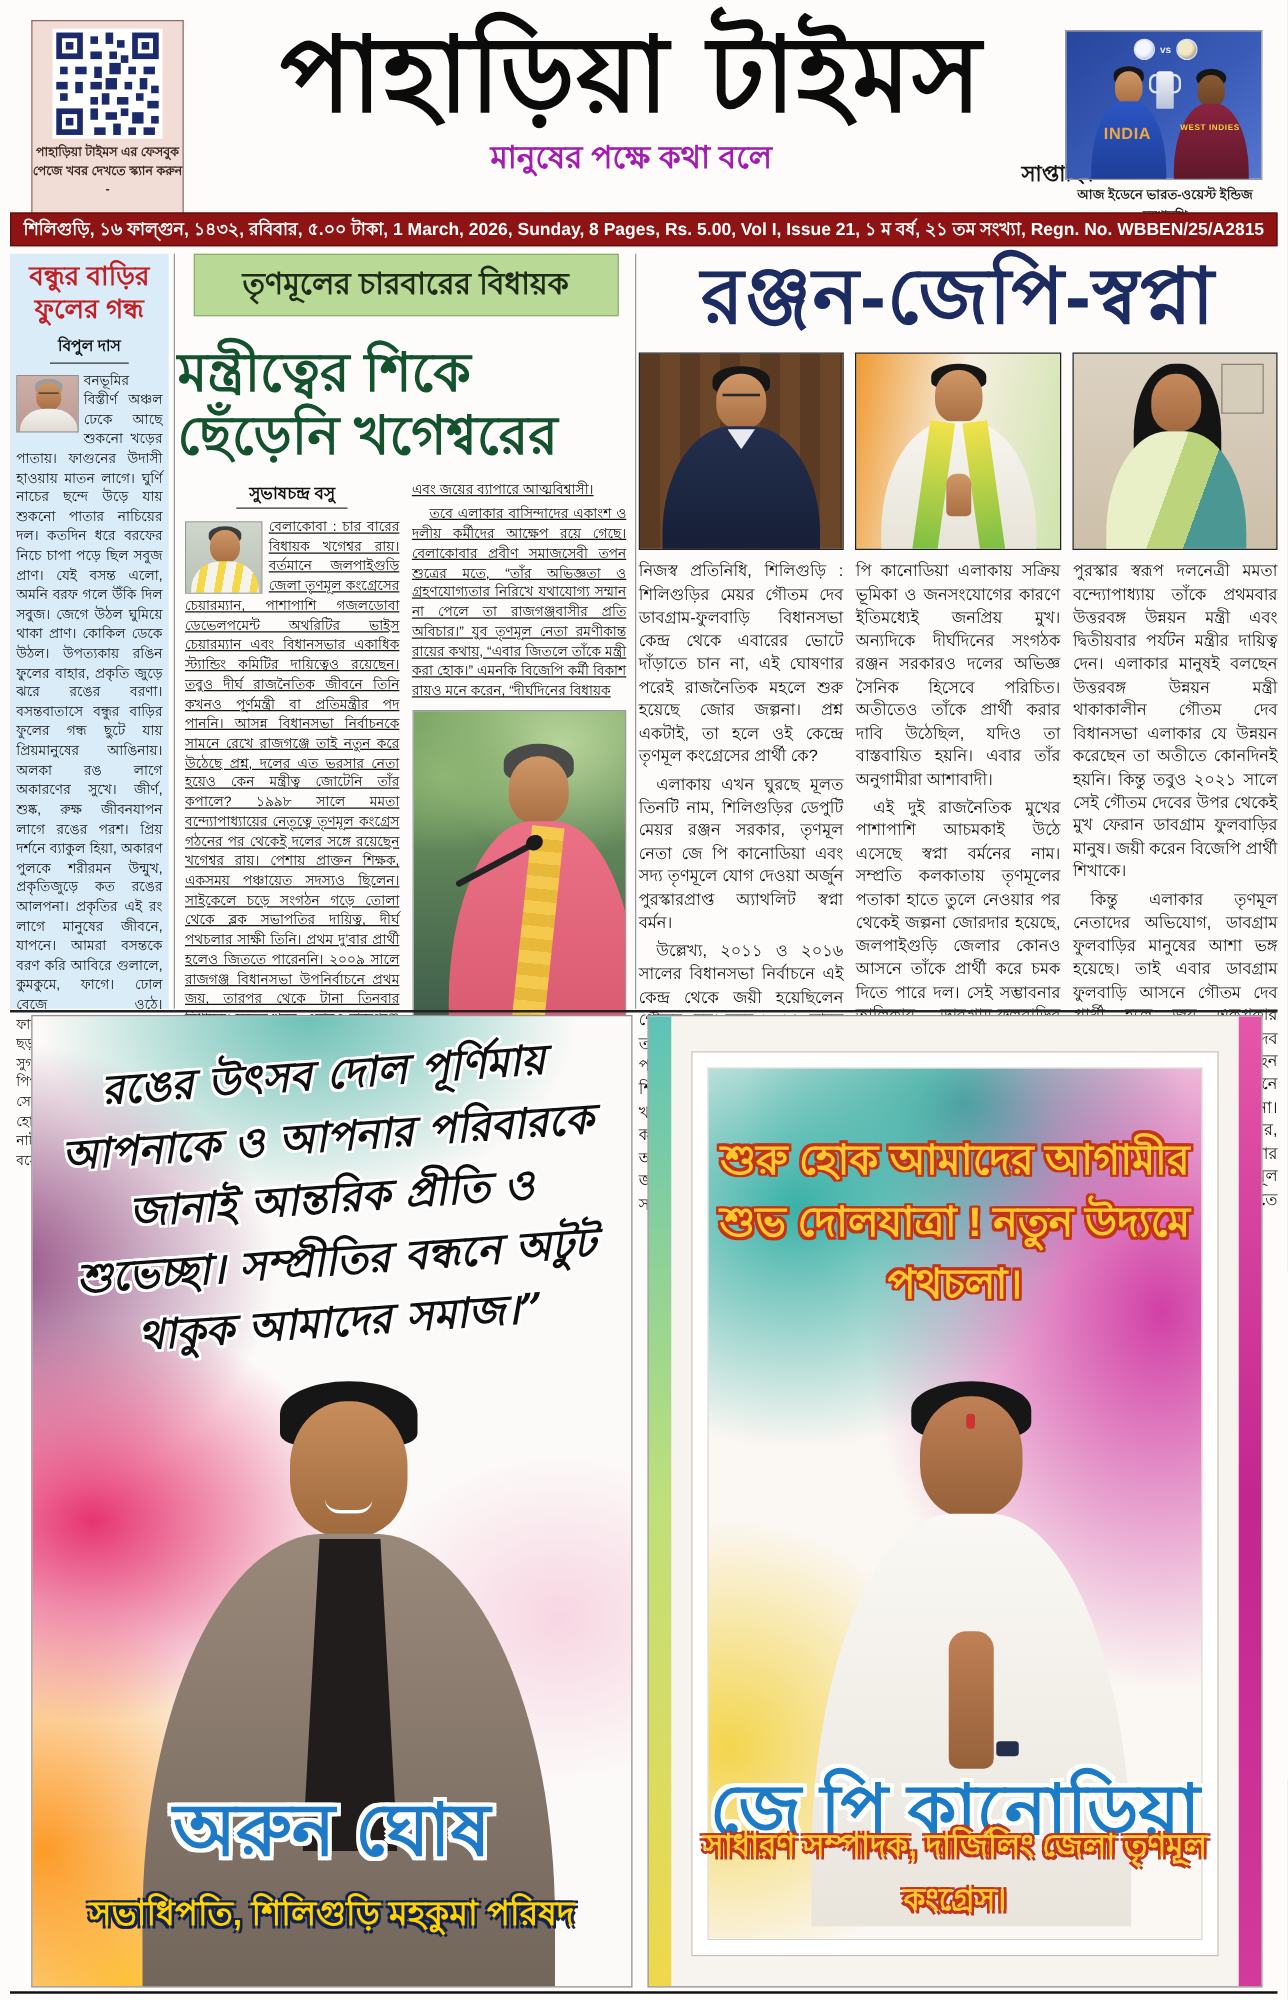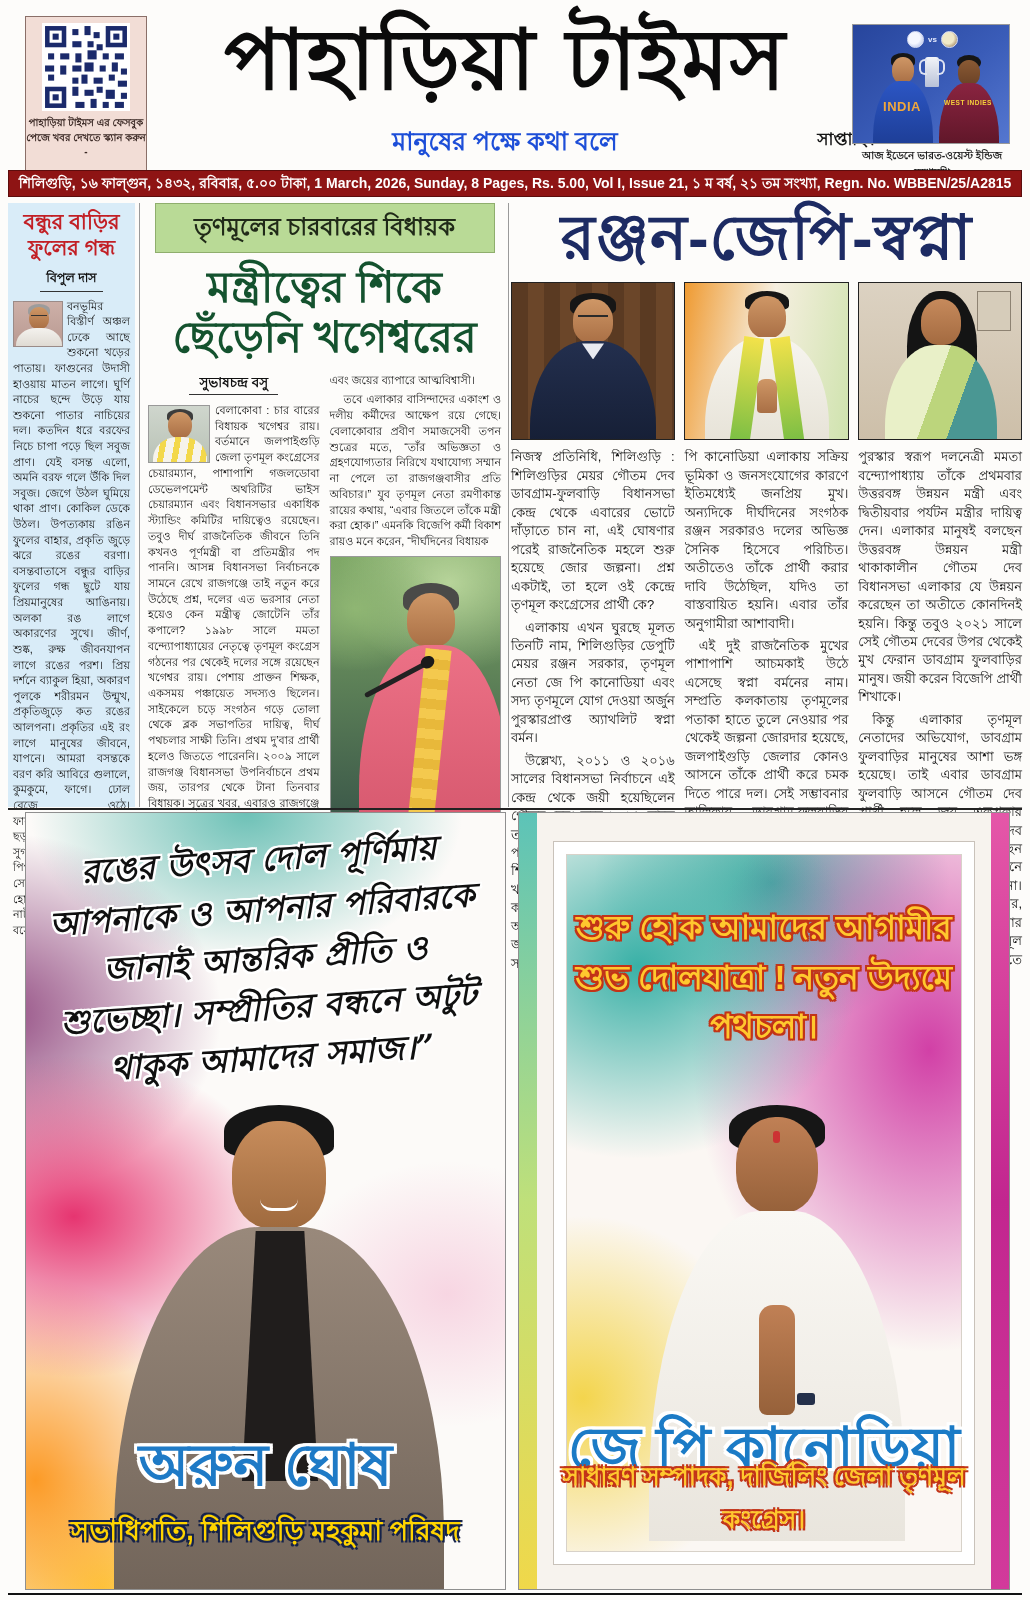--- a/index.html
+++ b/index.html
@@ -6,21 +6,21 @@
   html,body { background:#e8e8e4; }
   body { font-family:"Liberation Sans","DejaVu Sans",sans-serif; }
   .page { position:relative; width:1030px; height:1600px; margin:0 auto; background:#fdfcfa; overflow:hidden; }
 
   
   .qr-box { position:absolute; left:25px; top:16px; width:122px; height:160px; background:#f2ddd6; border:1px solid #8a6f68; padding:6px 0 2px; text-align:center; }
   .qr-box svg { width:88px; height:88px; background:#fff; display:block; margin:0 auto; }
   .qr-caption { margin-top:5px; font-size:10px; line-height:1.45; font-weight:bold; color:#3a2824; }
   .title-wrap { position:absolute; left:160px; right:180px; top:14px; height:150px; text-align:center; }
   .paper-title { font-family:"DejaVu Serif","Liberation Serif",serif; font-size:84px; line-height:1.1; font-weight:900; color:#0b0b0b; letter-spacing:1px; white-space:nowrap; }
-  .tagline { display:inline-block; margin-top:16px; font-size:25px; font-weight:bold; color:#1d4ed8; }
+  .tagline { display:inline-block; margin-top:0; font-size:25px; font-weight:bold; color:#a21caf; }
   .weekly { position:absolute; right:-28px; bottom:10px; font-size:17px; font-weight:bold; color:#151515; }
   .cricket-box { position:absolute; left:852px; top:24px; width:160px; height:150px; }
   .cricket-img { position:relative; width:158px; height:120px; border:1px solid #999; overflow:hidden; background:linear-gradient(140deg,#27459c 0%,#3a5cb8 55%,#5577d0 100%); }
   .team-logo { position:absolute; top:6px; width:17px; height:17px; border-radius:50%; background:radial-gradient(circle at 40% 40%,#f5f7ff 45%,#9fb0e0 100%); border:1px solid #d9dff5; }
   .logo-left { left:54px; }
   .logo-right { left:88px; background:radial-gradient(circle at 40% 40%,#f0e9c8 45%,#7c5a38 100%); }
   .vs-label { position:absolute; top:10px; left:75px; font-size:8px; font-weight:bold; color:#e8ecff; }
   .trophy { position:absolute; left:72px; top:32px; width:14px; height:30px; background:linear-gradient(#f2f4f8,#b9c2d8); border-radius:3px 3px 1px 1px; }
   .trophy:before { content:""; position:absolute; left:-6px; top:2px; width:6px; height:12px; border:2px solid #dfe4f2; border-right:none; border-radius:6px 0 0 6px; }
   .trophy:after { content:""; position:absolute; right:-6px; top:2px; width:6px; height:12px; border:2px solid #dfe4f2; border-left:none; border-radius:0 6px 6px 0; }
@@ -59,23 +59,23 @@
   .left-photo .hair { left:14px; top:2px; width:22px; height:12px; background:#9c9c9c; }
   .left-photo .head { left:15px; top:5px; width:20px; height:22px; }
   .left-photo .glasses { position:absolute; left:17px; top:13px; width:16px; height:4px; border-top:1.5px solid #333; }
   .left-photo .torso { left:2px; top:26px; width:46px; height:20px; background:linear-gradient(#f4f2ee,#ddd8d0); }
   .left-body { font-size:11px; line-height:1.42; color:#141414; text-align:justify; }
   .left-cont { margin-top:2px; text-align:right; font-size:11px; font-weight:bold; font-style:italic; color:#c21f25; }
 
   
   .mid-col { position:absolute; left:142px; top:203px; width:365px; height:604px; }
   .kicker { width:340px; margin:0 auto; background:#b9da96; border:1px solid #8fae6d; text-align:center; font-size:24px; font-weight:900; color:#202a18; padding:4px 0; }
-  .mid-head { margin-top:10px; text-align:center; font-size:43px; line-height:1.16; font-weight:900; color:#14522e; }
+  .mid-head { margin-top:22px; font-size:43px; line-height:1.16; font-weight:900; color:#14522e; }
   .mid-cols { display:flex; gap:10px; padding:10px 6px 0; }
-  .mid-cols .mcol { width:50%; font-size:11px; line-height:1.43; color:#141414; text-align:justify; }
+  .mid-cols .mcol { width:50%; font-size:11px; line-height:1.43; color:#141414; text-align:justify;text-decoration:underline; }
   .mid-byline-wrap { text-align:center; margin-bottom:8px; }
   .mid-byline { display:inline-block; font-size:13.5px; font-weight:bold; color:#111; border-bottom:1.5px solid #333; padding:0 10px 2px; }
   .kg-photo { float:left; width:62px; height:58px; margin:2px 5px 2px 0; border:1px solid #999; position:relative; overflow:hidden; background:linear-gradient(#cfd6cd,#b9c2b6); }
   .kg-photo .hair { left:18px; top:3px; width:26px; height:13px; background:#3c3c3c; }
   .kg-photo .head { left:19px; top:6px; width:24px; height:26px; }
   .kg-photo .torso { left:4px; top:31px; width:54px; height:26px; background:repeating-linear-gradient(100deg,#f6f3ea 0 8px,#f3d84a 8px 14px); }
   .mic-photo { width:100%; height:258px; margin:6px 0; border:1px solid #999; position:relative; overflow:hidden; background:radial-gradient(120px 90px at 15% 20%,#8fb673,transparent 70%),radial-gradient(150px 120px at 70% 10%,#b7d49a,transparent 75%),linear-gradient(#7ba564,#3d5a4a); }
   .mic-photo .hair { left:72px; top:26px; width:56px; height:30px; background:#4a4a48; border-radius:50% 50% 30% 30%; }
   .mic-photo .head { left:76px; top:36px; width:48px; height:54px; }
   .mic-photo .torso { left:28px; top:88px; width:150px; height:170px; background:linear-gradient(#ec7186,#d85a70); }

